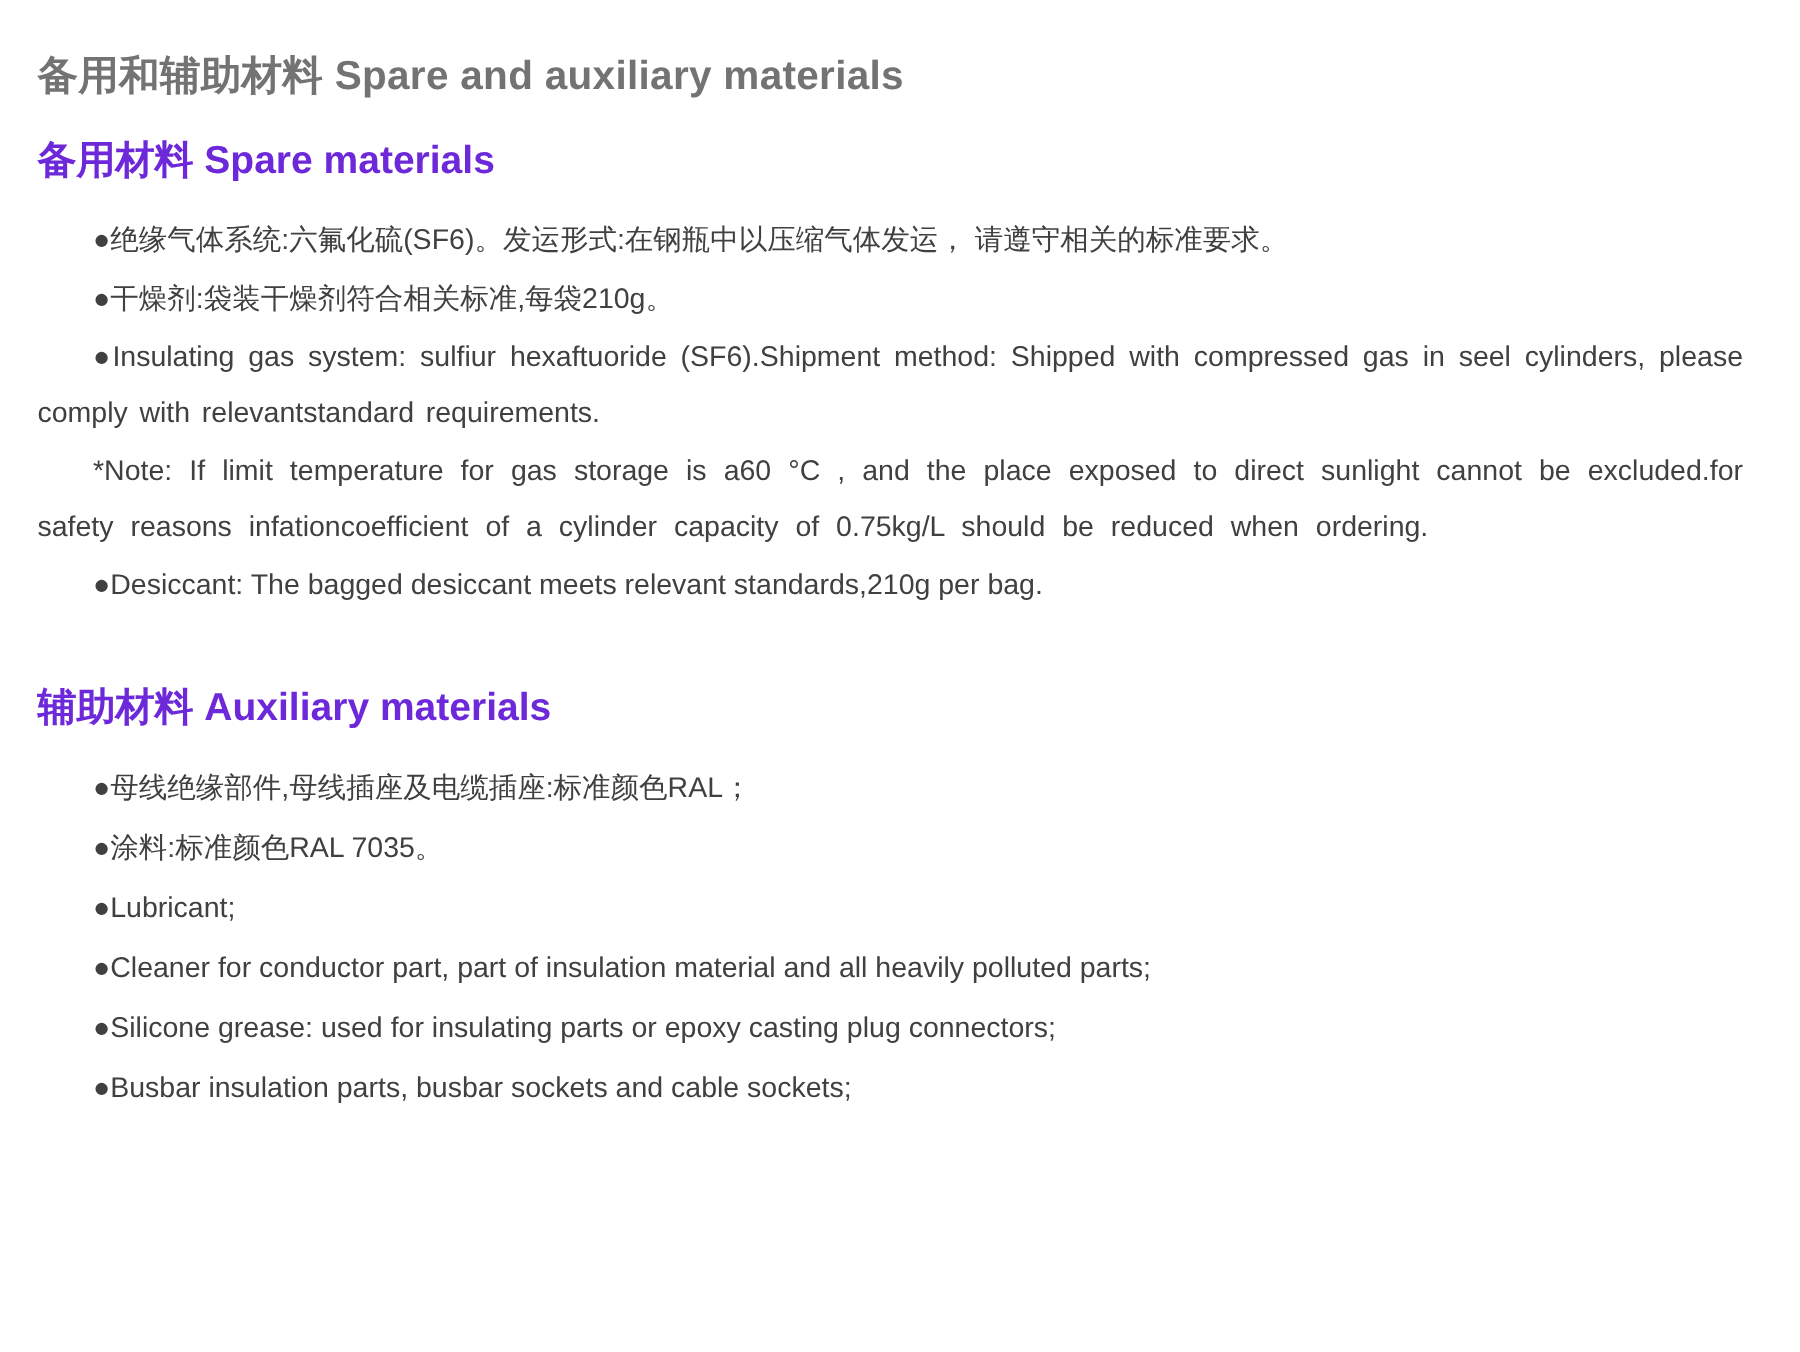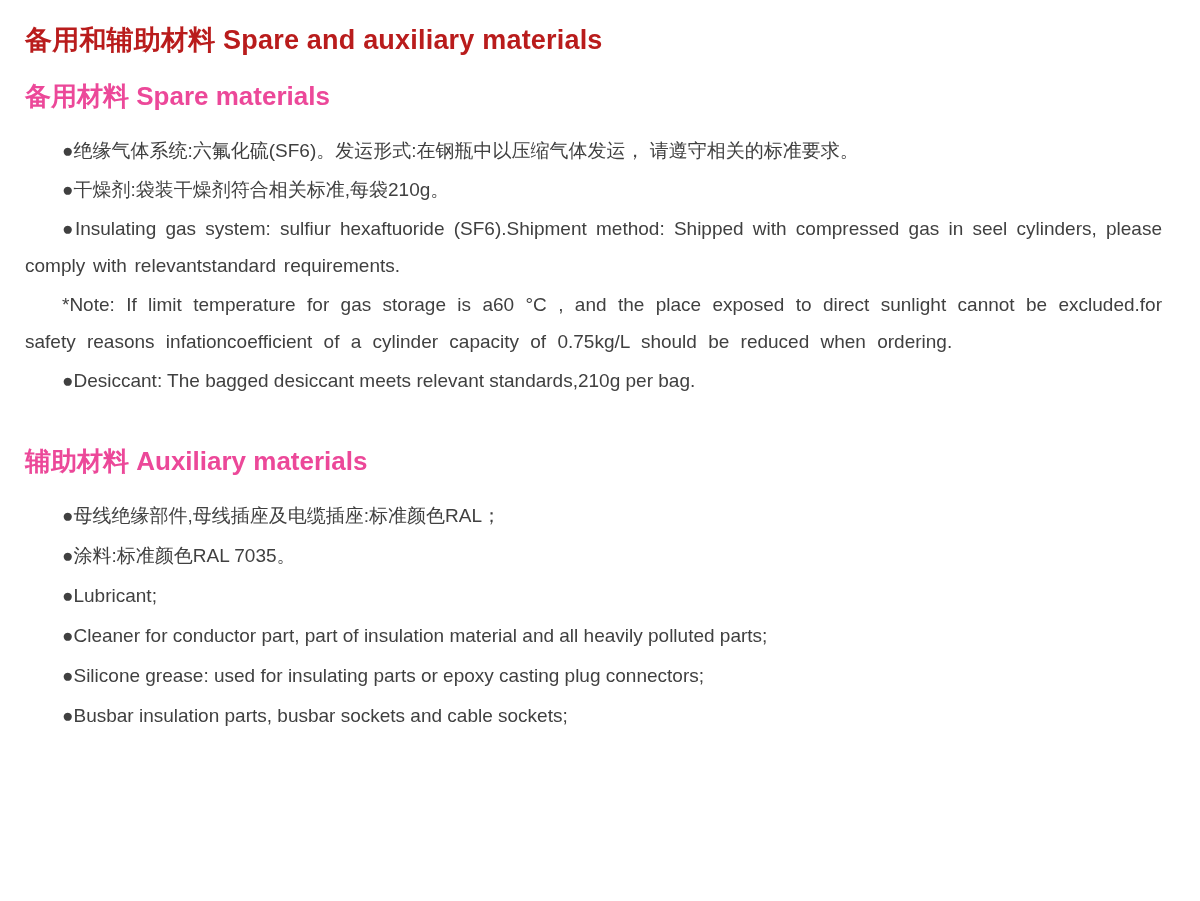--- a/index.html
+++ b/index.html
@@ -12,33 +12,33 @@
     width: 1200px;
     height: 901px;
     background: #ffffff;
     overflow: hidden;
     box-sizing: border-box;
     padding: 22px 38px 0 25px;
     font-family: "Liberation Sans", "DejaVu Sans", sans-serif;
     color: #3a3532;
   }
   .doc-title {
-    margin: 2px 0 23px 0;
+    margin: 12px 0 23px 0;
     font-size: 27px;
     line-height: 33px;
     font-weight: bold;
-    color: #b91c1c;
+    color: #737373;
     letter-spacing: 0.2px;
   }
   .section-heading {
     margin: 0 0 20px 0;
     font-size: 26px;
     line-height: 32px;
     font-weight: bold;
-    color: #ec4899;
+    color: #6d28d9;
   }
   .section-heading.second {
     margin-top: 46px;
   }
   .para {
     margin: 0 0 2px 0;
     font-size: 19px;
     line-height: 37px;
     text-align: justify;
     text-indent: 37px;

